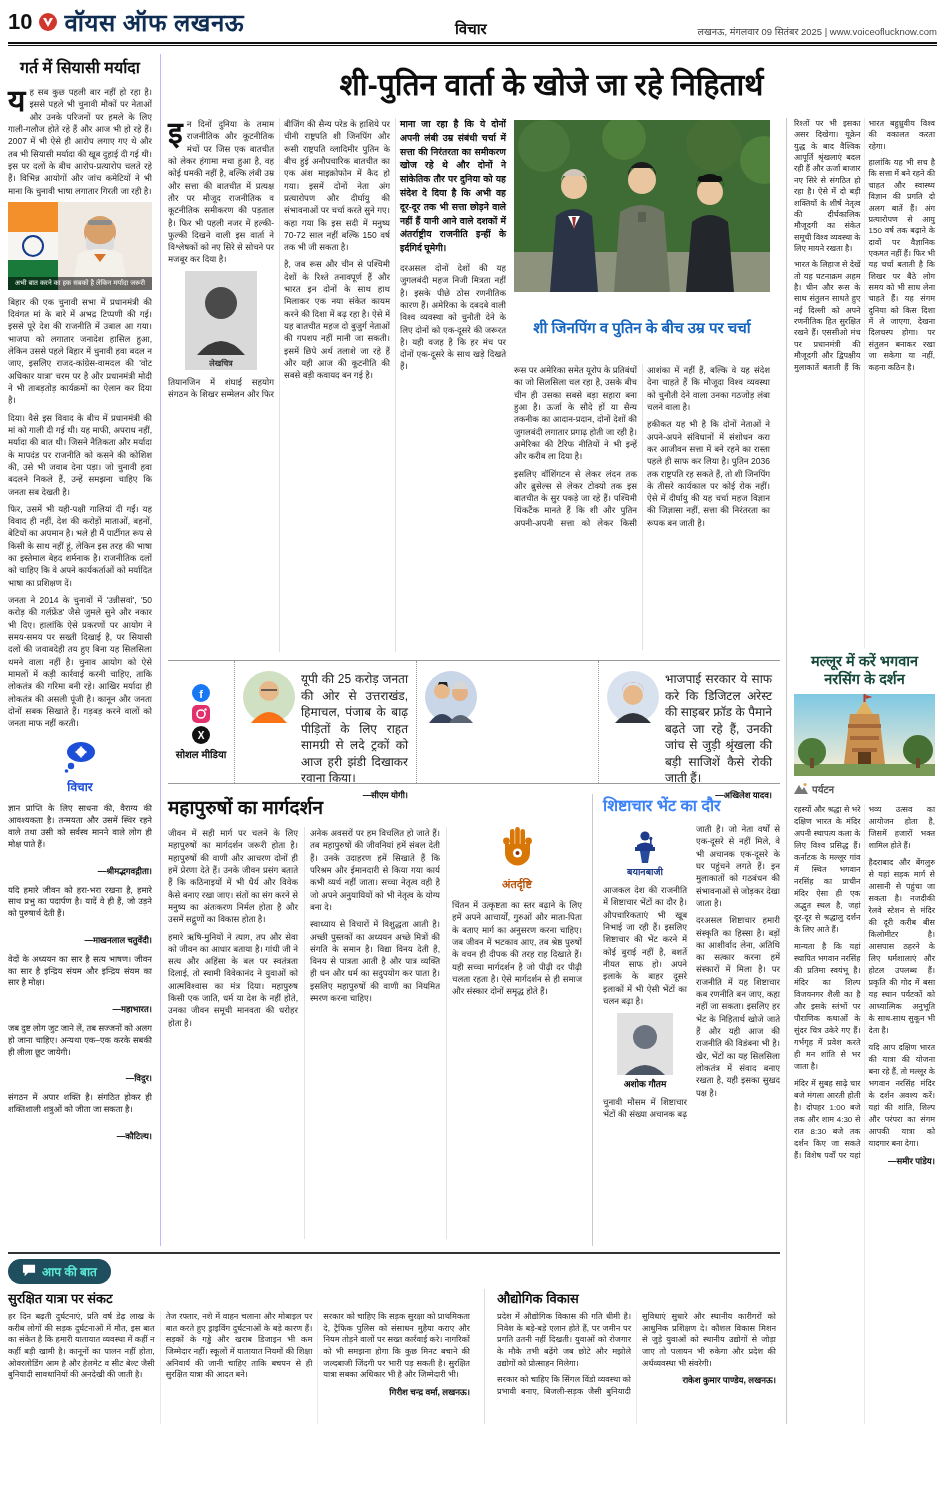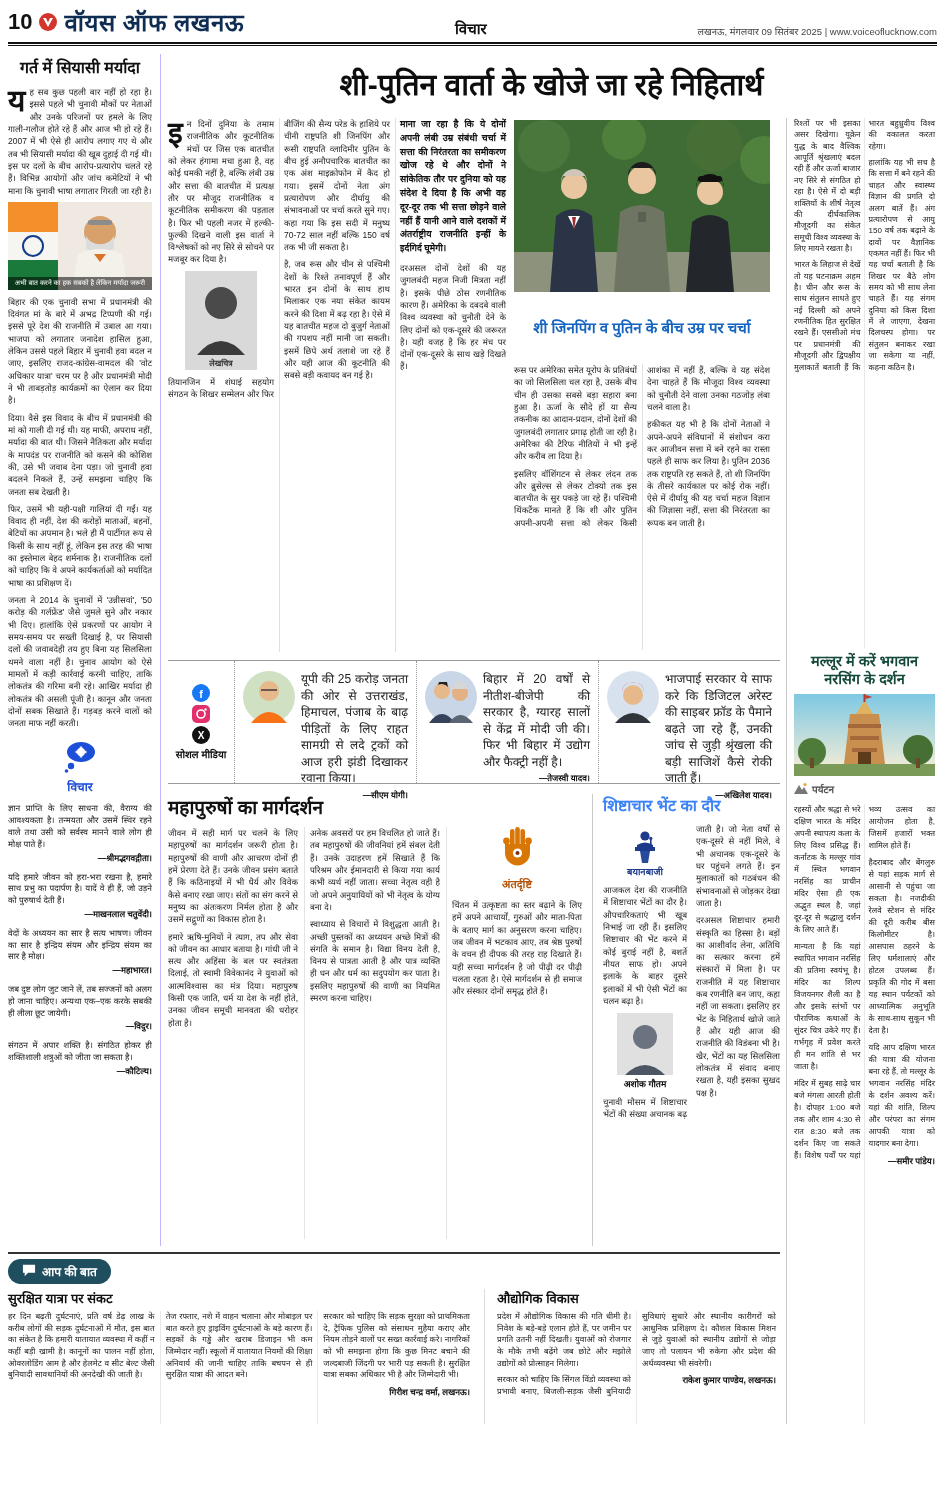--- a/index.html
+++ b/index.html
@@ -26,21 +26,21 @@
   .left-col{left:8px;top:54px;width:153px;height:1192px;padding-right:8px;border-right:1px solid #c4b5fd}
   .ed-title{font-size:16px;font-weight:bold;text-align:center;margin:2px 0 8px;color:#111}
   .ed-photo{position:relative;width:100%;height:88px;margin:3px 0 6px;overflow:hidden}
   .ed-photo svg{display:block;width:100%;height:100%}
   .ed-cap{position:absolute;left:0;right:0;bottom:0;background:rgba(0,0,0,.55);color:#fff;font-size:6.8px;line-height:1.25;padding:2px 3px;text-align:center}
   .thought-box{margin:10px 0 8px;text-align:center}
   .thought-box svg{display:block;margin:0 auto}
   .tb-label{font-size:12px;font-weight:bold;color:#1d4ed8;margin-top:3px}
   .quote{margin-bottom:9px}
   .q-text{font-size:8.4px;line-height:1.4;text-align:justify;color:#222}
-  .q-attr{font-size:8.4px;font-weight:bold;text-align:right;color:#111;margin-top:1px}
+  .q-attr{font-size:8.4px;font-weight:bold;text-align:right;color:#111;margin-top:14px}
 
   
   .headline{left:168px;top:54px;width:767px;height:58px;display:flex;align-items:center;justify-content:center;text-align:left;font-size:30px;font-weight:bold;color:#0d0d0d}
   .block-a{left:168px;top:118px;width:338px;height:534px;column-count:3;column-gap:10px;column-rule:1px solid #e0e0e0}
   .author-fig{break-inside:avoid;width:72px;margin:4px auto 6px;text-align:center}
   .author-fig svg{display:block;width:72px;height:84px}
   .author-tag{display:block;background:#d9d9d9;color:#333;font-size:8px;font-weight:bold;padding:2px 0}
   .highlight{font-size:9.2px;font-weight:bold;line-height:1.5;color:#111;text-align:justify;margin:4px 0 6px}
   .photo-fig{left:514px;top:120px;width:256px;height:172px;overflow:hidden}
   .photo-fig svg{display:block;width:100%;height:100%}
@@ -87,21 +87,21 @@
   .t-photo svg{display:block;width:100%;height:100%}
   .t-label{display:flex;align-items:center;gap:4px;margin:2px 0 6px}
   .t-label-text{font-size:10px;font-weight:bold;color:#555}
   .temple-body{column-count:2;column-gap:8px;column-rule:1px solid #e8e8e8;height:648px}
   .temple-body p.body{font-size:8px;line-height:1.5}
   .t-byline{font-size:8.5px;font-weight:bold;text-align:right;color:#111;margin-top:3px}
 
   
   .letters{left:8px;top:1252px;width:772px;height:243px;border-top:2px solid #333;padding-top:5px}
   .letters-head{display:flex;align-items:center;gap:10px;margin-bottom:5px}
-  .letters-badge{display:inline-flex;align-items:center;gap:6px;background:#1f4e5f;color:#ffffff;font-size:12px;font-weight:bold;padding:4px 14px;border-radius:13px}
+  .letters-badge{display:inline-flex;align-items:center;gap:6px;background:#1f4e5f;color:#5eead4;font-size:12px;font-weight:bold;padding:4px 14px;border-radius:13px}
   .letters-row{display:flex;gap:14px}
   .letter1{width:462px}
   .letter2{width:292px;padding-left:12px;border-left:1px solid #ddd}
   .l-title{font-size:13px;font-weight:bold;color:#111;margin-bottom:4px}
   .l-body1{column-count:3;column-gap:11px;column-rule:1px solid #e8e8e8;height:168px}
   .l-body2{column-count:2;column-gap:11px;column-rule:1px solid #e8e8e8;height:168px}
   .letters p.body{font-size:8.2px;line-height:1.42}
   .l-sign{font-size:8.6px;font-weight:bold;text-align:right;color:#111;margin-top:2px}
 </style>
 </head>
@@ -288,24 +288,20 @@
         <svg width="52" height="52" viewBox="0 0 52 52">
             <circle cx="26" cy="26" r="26" fill="#c9d6e8"></circle>
             <circle cx="17" cy="20" r="8" fill="#e7b98a"></circle>
             <path d="M13,14 a8 8 0 0 1 10,2 l-1,-5 -8,0 Z" fill="#222"></path>
             <path d="M4,52 Q17,34 30,52 Z" fill="#35425a"></path>
             <circle cx="35" cy="22" r="8" fill="#e3b184"></circle>
             <path d="M27,18 a8 8 0 0 1 16,0 Z" fill="#d6d6d6"></path>
             <path d="M24,52 Q35,36 48,52 Z" fill="#5a6472"></path>
           </svg>
       </span>
-      <div class="sm-body">
-        <p class="sm-text">बिहार में 20 वर्षों से नीतीश-बीजेपी की सरकार है, ग्यारह सालों से केंद्र में मोदी जी की। फिर भी बिहार में उद्योग और फैक्ट्री नहीं है।</p>
-        <p class="sm-attr">—तेजस्वी यादव।</p>
-      </div>
     </div>
 
     <div class="sm-post">
       <span class="sm-photo">
         <svg width="52" height="52" viewBox="0 0 52 52">
             <circle cx="26" cy="26" r="26" fill="#d8e2ef"></circle>
             <circle cx="26" cy="24" r="10" fill="#e7b98a"></circle>
             <path d="M15,20 a11 9 0 0 1 22,0 l-1,-4 a11 8 0 0 0 -20,0 Z" fill="#c62828"></path>
             <path d="M8,52 Q26,32 44,52 Z" fill="#30343b"></path>
           </svg>

